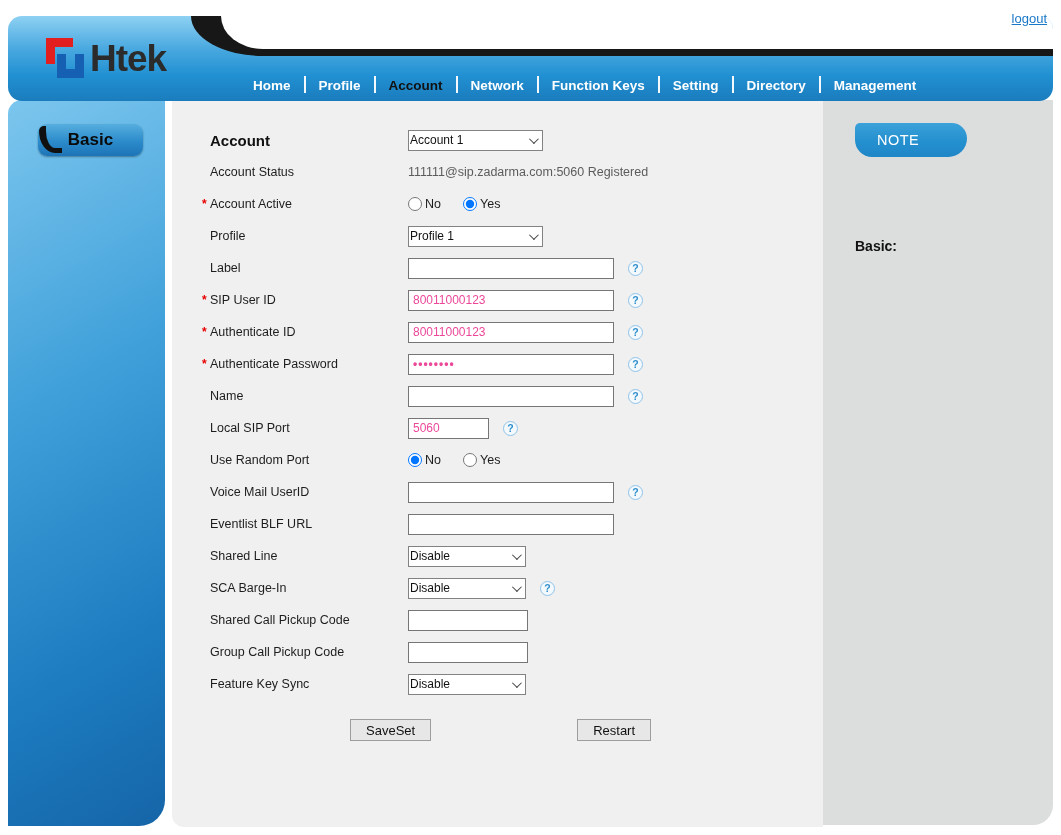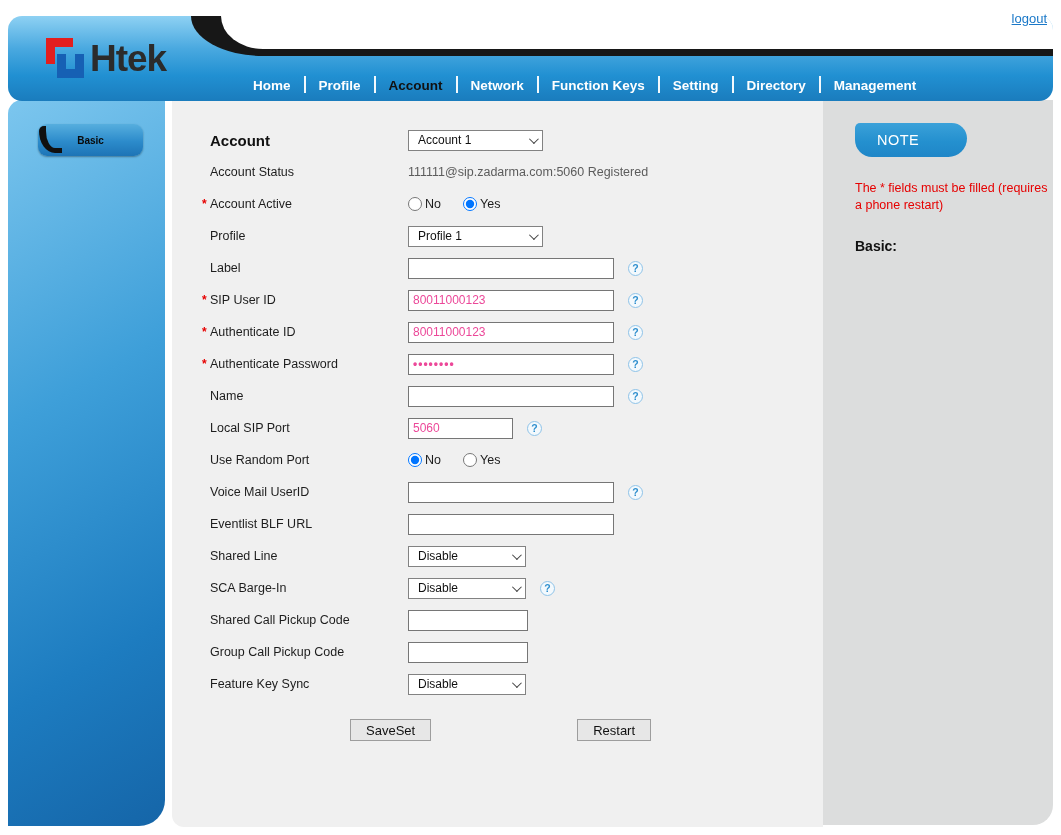--- a/index.html
+++ b/index.html
@@ -60,21 +60,21 @@
     position:absolute; left:30px; top:24px; width:105px; height:32px;
     background:linear-gradient(180deg,#56aede 0%,#2c8bcb 55%,#1d74b6 100%);
     border-radius:9px; display:flex; align-items:center; justify-content:center;
     cursor:pointer; box-shadow:0 1px 2px rgba(0,0,0,.35);
   }
   .side-btn::before {
     content:""; position:absolute; left:1px; top:2px; bottom:3px; width:16px;
     border-left:7px solid #101010; border-bottom:5px solid #101010;
     border-bottom-left-radius:16px 22px; border-top-left-radius:5px;
   }
-  .side-btn-label { font-size:10px; font-weight:600; color:#0a0a0a; }
+  .side-btn-label { font-size:17px; font-weight:600; color:#0a0a0a; }
 
   .main {
     position:absolute; left:172px; top:100px; width:651px; height:727px;
     background:#f0f0f0; border-bottom-left-radius:12px;
   }
   .rightpanel {
     position:absolute; left:823px; top:100px; width:230px; height:725px;
     background:#dcdddd; border-bottom-right-radius:20px;
   }
 
@@ -83,27 +83,27 @@
   .row { display:flex; align-items:center; height:26px; margin-bottom:6px; }
   .req { width:8px; font-size:12px; color:#e60000; font-weight:bold; flex:none; }
   .lbl { width:198px; font-size:12.5px; color:#1d1d1d; flex:none; }
   .lbl.heading { font-size:15px; font-weight:bold; color:#111; }
   .status-val { font-size:12.5px; color:#5c5c5c; }
 
   .tinput {
     height:21px; border:1px solid #767676; background:#fff; padding:0 4px;
     font-family:"Liberation Sans", sans-serif; font-size:12px; color:#ec4899;
   }
-  .w-std { width:206px; } .w-port { width:105px; } .w-dial { width:285px; } .w-pick { width:120px; }
+  .w-std { width:206px; } .w-port { width:81px; } .w-dial { width:285px; } .w-pick { width:120px; }
   .pw { letter-spacing:1px; font-weight:bold; }
 
   .selectbox {
     height:21px; background:#fff; border:1px solid #828282;
     display:flex; align-items:center; justify-content:space-between;
-    padding:0 6px 0 9px; font-size:12px; color:#111; cursor:pointer;
+    padding:0 6px 0 1px; font-size:12px; color:#111; cursor:pointer;
   }
   .w-sel { width:135px; } .w-sel-m { width:118px; }
   .chev { width:7px; height:7px; border-right:1.6px solid #444; border-bottom:1.6px solid #444;
           transform:rotate(45deg) translateY(-2px); flex:none; }
 
   .radio-group { display:flex; align-items:flex-start; font-size:12.5px; color:#1d1d1d; }
   .radio-group input { width:14px; height:14px; margin-right:3px; cursor:pointer; }
   .radio-opt { display:flex; align-items:center; margin-right:22px; cursor:pointer; }
 
   .help {
@@ -337,15 +337,14 @@
       <button class="pushbtn btn-restart">Restart</button>
     </div>
 
   </div>
 </div>
 
 <div class="rightpanel">
   <div class="note-tab">
     <span class="note-tab-label">NOTE</span>
   </div>
-  <div class="note-warning">The * fields must be filled (requires a phone restart)</div>
   <div class="note-heading">Basic:</div>
 </div>
 
 </body></html>

